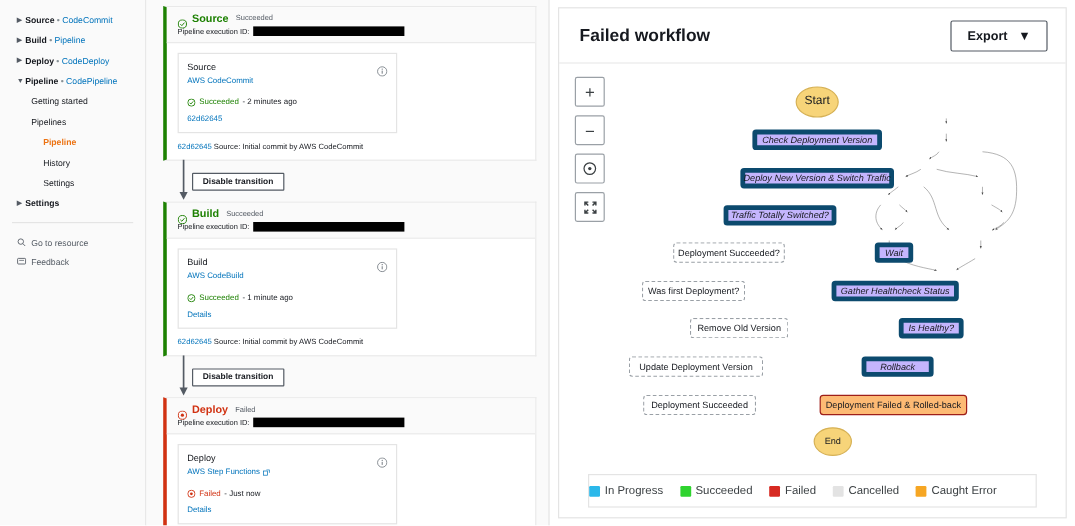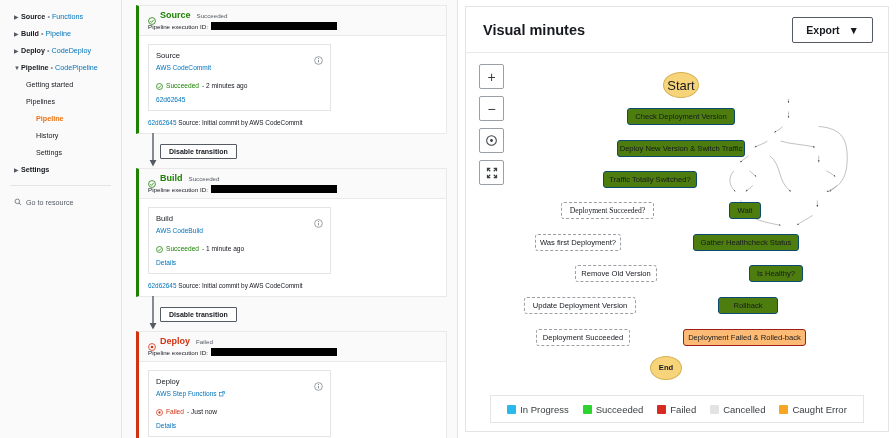--- a/index.html
+++ b/index.html
@@ -171,50 +171,50 @@
   .graph { position: absolute; inset: 0; }
   .node {
     position: absolute;
     display: flex; align-items: center; justify-content: center;
     font-size: 7.6px; color: #16191f;
     border-radius: 3px;
     text-align: center;
     white-space: nowrap;
     line-height: 1;
   }
-  .node.succeeded { background: #4d7c0f; border: 1px solid #0c4a6e; }
+  .node.succeeded { background: #c4b5fd; border: 4px solid #0c4a6e; font-style: italic; }
   .node.failed { background: #fdba74; border: 1px solid #9e1f19; color: #16191f; }
   .node.pending { background: #ffffff; border: 1px dashed #9aa0a6; }
   .node.terminal {
     background: #f7d479; border: 1px solid #d6b155;
     border-radius: 50%;
   }
   .legend {
     position: absolute; left: 24px; right: 24px; bottom: 8px;
     height: 28px;
     border: 1px solid #e4e4e4; background: #fff;
-    display: flex; align-items: center; justify-content: center;
+    display: flex; align-items: center; 
     gap: 14px;
   }
   .leg-item { display: flex; align-items: center; gap: 4px; }
   .leg-sw { width: 9px; height: 9px; border-radius: 1px; }
   .leg-txt { font-size: 9.5px; color: #3b4043; }
 </style>
 </head>
 <body>
 
 <div class="app">
 
   <div class="sidebar">
     <div id="nav-top">
         <div class="nav-row">
           <span class="caret">▶</span>
           <span class="nav-strong">Source</span>
           <span class="nav-sep"> • </span>
-          <span class="nav-sub">Functions</span>
+          <span class="nav-sub">CodeCommit</span>
         </div>
         <div class="nav-row">
           <span class="caret">▶</span>
           <span class="nav-strong">Build</span>
           <span class="nav-sep"> • </span>
           <span class="nav-sub">Pipeline</span>
         </div>
         <div class="nav-row">
           <span class="caret">▶</span>
           <span class="nav-strong">Deploy</span>
@@ -241,20 +241,29 @@
     <div id="nav-foot" style="margin-top:8px;">
         <div class="foot-row">
           <span class="foot-icon">
             <svg viewBox="0 0 12 12" width="8" height="8">
               <circle cx="5" cy="5" r="3.4" fill="none" stroke="#545b64" stroke-width="1.1"></circle>
               <line x1="7.5" y1="7.5" x2="10.5" y2="10.5" stroke="#545b64" stroke-width="1.1"></line>
             </svg>
           </span>
           <span>Go to resource</span>
         </div>
+        <div class="foot-row">
+          <span class="foot-icon">
+            <svg viewBox="0 0 12 12" width="8" height="8">
+              <rect x="1" y="2" width="10" height="7" rx="1" fill="none" stroke="#545b64" stroke-width="1.1"></rect>
+              <line x1="3" y1="4.5" x2="9" y2="4.5" stroke="#545b64" stroke-width="0.9"></line>
+            </svg>
+          </span>
+          <span>Feedback</span>
+        </div>
       </div>
   </div>
 
   <div class="pipeline-col">
     <div id="stages">
         <div class="stage ok">
           <div class="stage-head">
             <div class="stage-title-row">
               <span class="st-icon"><svg viewBox="0 0 14 14" width="8" height="8">
                   <circle cx="7" cy="7" r="6" fill="none" stroke="#1d8102" stroke-width="1.4"></circle>
@@ -393,21 +402,21 @@
             </div>
           </div>
         </div>
       </div>
   </div>
 
   <div class="wf-panel">
     <div class="wf-box">
 
       <div class="wf-head">
-        <div class="wf-title">Visual minutes</div>
+        <div class="wf-title">Failed workflow</div>
         <button class="btn-export">
           <span>Export</span>
           <span>▼</span>
         </button>
       </div>
 
       <div class="wf-canvas">
         <div class="zoom-ctrls" id="zoom-ctrls">
             <div class="zbtn" style="font-size: 14px; font-family: &quot;Liberation Sans&quot;, sans-serif;">+</div>
             <div class="zbtn" style="font-size: 14px; font-family: &quot;Liberation Sans&quot;, sans-serif;">−</div>
@@ -449,33 +458,33 @@
             <path d="M569,250 C558,262 556,280 572,294"></path>
             <path d="M609,281 C604,288 600,288 594,294"></path>
             <path d="M602,250 C608,256 612,258 616,263"></path>
             <path d="M584,313 L584,327"></path>
             <path d="M600,345 C622,358 650,362 668,366"></path>
             <path d="M736,345 C718,356 708,361 703,365"></path>
           </g>
         </svg>
 
         <div id="nodes">
-            <div class="node terminal" style="left: 197px; top: 19px; width: 36px; height: 26px; font-size: 13px;">
+            <div class="node terminal" style="left: 197px; top: 19px; width: 36px; height: 26px; font-size: 10px;">
               <span>Start</span>
             </div>
             <div class="node succeeded" style="left: 161px; top: 55px; width: 108px; height: 17px;">
               <span>Check Deployment Version</span>
             </div>
             <div class="node succeeded" style="left: 151px; top: 87px; width: 128px; height: 17px;">
               <span>Deploy New Version &amp; Switch Traffic</span>
             </div>
             <div class="node succeeded" style="left: 137px; top: 118px; width: 94px; height: 17px;">
               <span>Traffic Totally Switched?</span>
             </div>
-            <div class="node pending" style="left: 95px; top: 149px; width: 93px; height: 17px; font-family: Liberation Serif, serif;">
+            <div class="node pending" style="left: 95px; top: 149px; width: 93px; height: 17px;">
               <span>Deployment Succeeded?</span>
             </div>
             <div class="node succeeded" style="left: 263px; top: 149px; width: 32px; height: 17px;">
               <span>Wait</span>
             </div>
             <div class="node pending" style="left: 69px; top: 181px; width: 86px; height: 17px;">
               <span>Was first Deployment?</span>
             </div>
             <div class="node succeeded" style="left: 227px; top: 181px; width: 106px; height: 17px;">
               <span>Gather Healthcheck Status</span>
@@ -491,21 +500,21 @@
             </div>
             <div class="node succeeded" style="left: 252px; top: 244px; width: 60px; height: 17px;">
               <span>Rollback</span>
             </div>
             <div class="node pending" style="left: 70px; top: 276px; width: 94px; height: 17px;">
               <span>Deployment Succeeded</span>
             </div>
             <div class="node failed" style="left: 217px; top: 276px; width: 123px; height: 17px;">
               <span>Deployment Failed &amp; Rolled-back</span>
             </div>
-            <div class="node terminal" style="left: 184px; top: 303px; width: 32px; height: 24px; font-size: 7.6px; font-weight: bold;">
+            <div class="node terminal" style="left: 212px; top: 303px; width: 32px; height: 24px; font-size: 7.6px;">
               <span>End</span>
             </div>
           </div>
 
         <div class="legend" id="legend">
             <div class="leg-item">
               <span class="leg-sw" style="background: rgb(43, 184, 234);"></span>
               <span class="leg-txt">In Progress</span>
             </div>
             <div class="leg-item">

